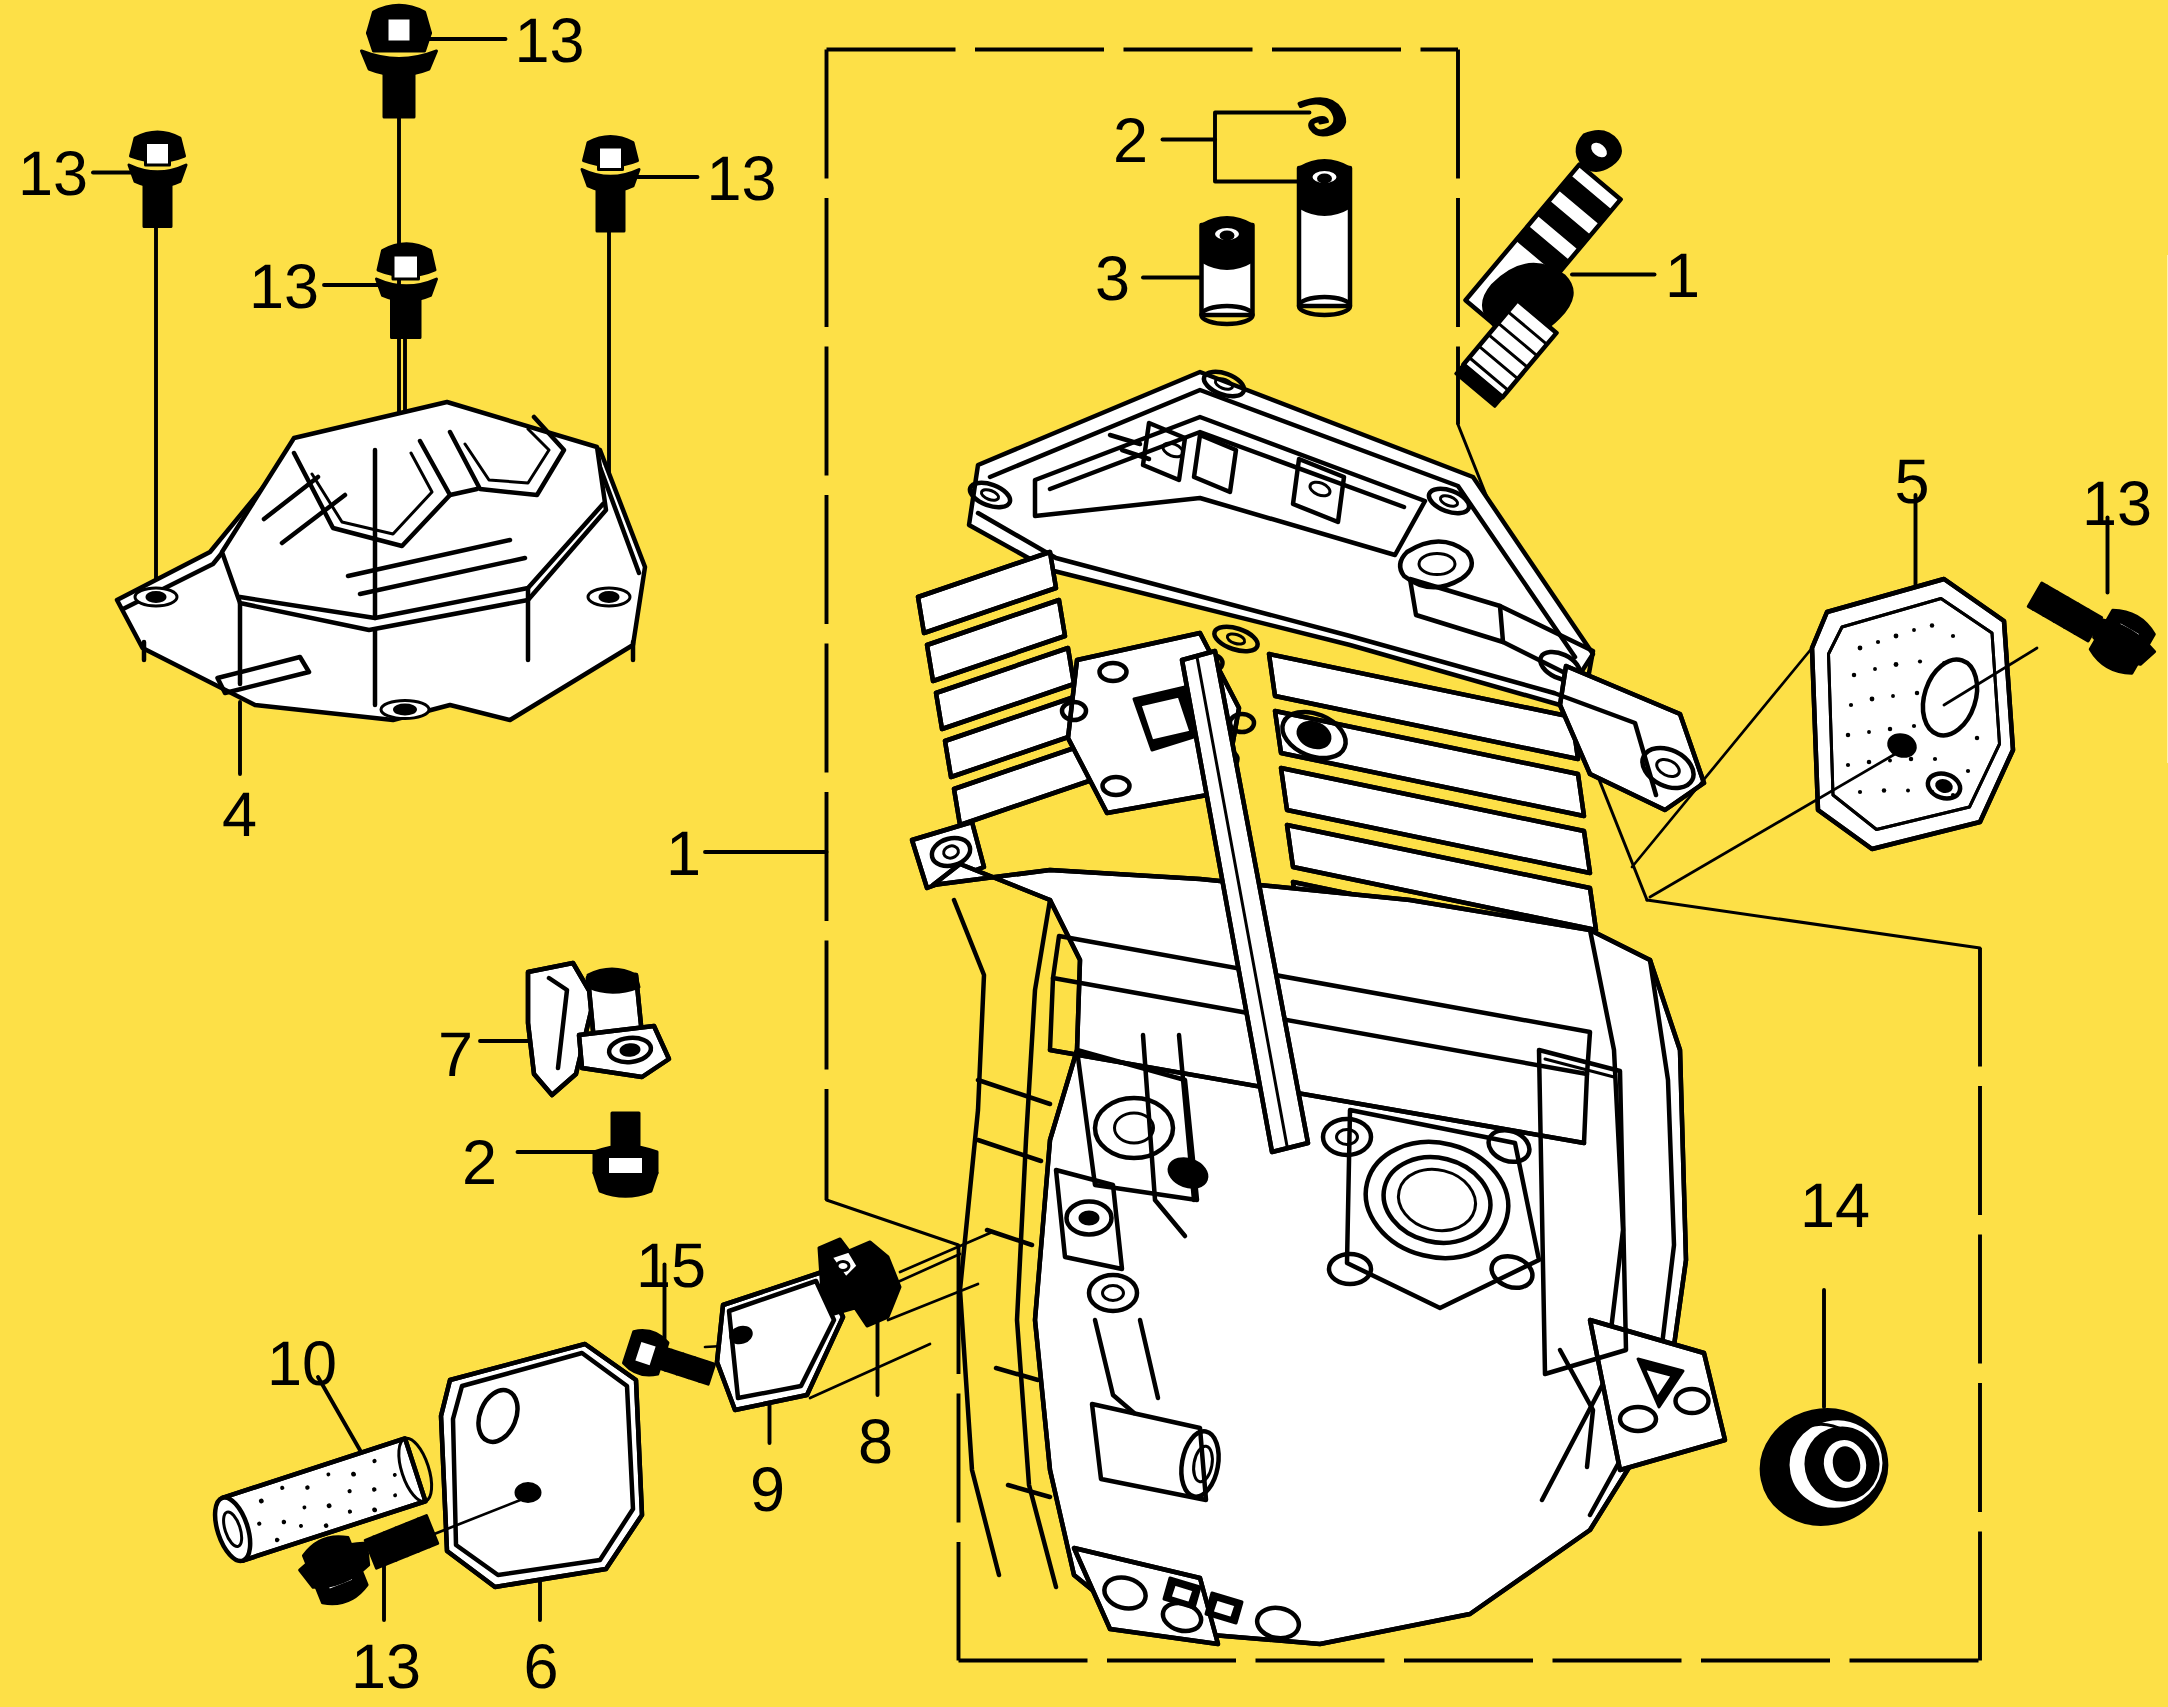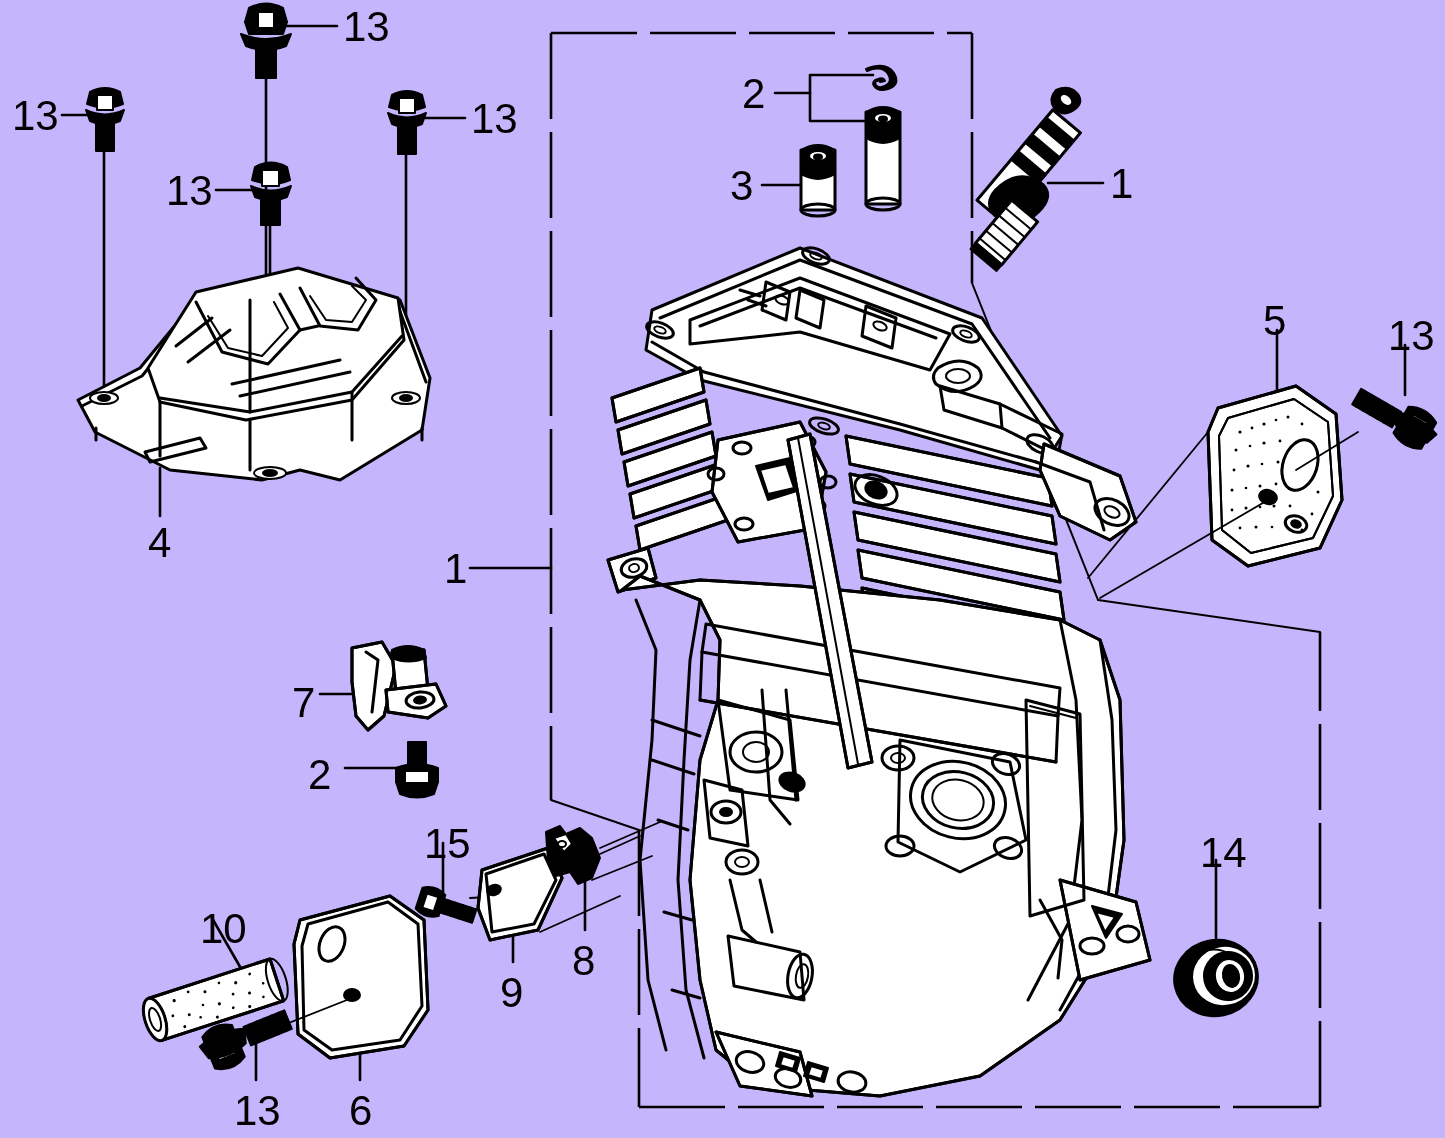--- a/index.html
+++ b/index.html
@@ -5,21 +5,21 @@
 <style>
   html, body {
     margin: 0;
     padding: 0;
     background: #ffffff;
   }
   #diagram-root {
     position: relative;
     width: 1445px;
     height: 1138px;
-    background: #c4b5fd;
+    background: #fde047;
     overflow: hidden;
     font-family: "Liberation Sans", sans-serif;
   }
   #diagram-svg {
     position: absolute;
     left: 0; top: 0;
     width: 1445px;
     height: 1138px;
   }
   .callout-label {
@@ -579,20 +579,20 @@
   <div class="callout-label" style="left:742px; top:73px;">2</div>
   <div class="callout-label" style="left:730px; top:165px;">3</div>
   <div class="callout-label" style="left:1110px;top:163px;">1</div>
   <div class="callout-label" style="left:1263px;top:300px;">5</div>
   <div class="callout-label" style="left:1388px;top:315px;">13</div>
   <div class="callout-label" style="left:148px; top:522px;">4</div>
   <div class="callout-label" style="left:444px; top:548px;">1</div>
   <div class="callout-label" style="left:292px; top:682px;">7</div>
   <div class="callout-label" style="left:308px; top:754px;">2</div>
   <div class="callout-label" style="left:424px; top:823px;">15</div>
-  <div class="callout-label" style="left:200px; top:888px;margin-top:20px;">10</div>
+  <div class="callout-label" style="left:178px; top:888px;">10</div>
   <div class="callout-label" style="left:572px; top:940px;">8</div>
   <div class="callout-label" style="left:500px; top:972px;">9</div>
-  <div class="callout-label" style="left:1200px;top:832px;">14</div>
+  <div class="callout-label" style="left:1200px;top:783px;">14</div>
   <div class="callout-label" style="left:234px; top:1090px;">13</div>
   <div class="callout-label" style="left:349px; top:1090px;">6</div>
 
 </div>
 
 </body></html>

